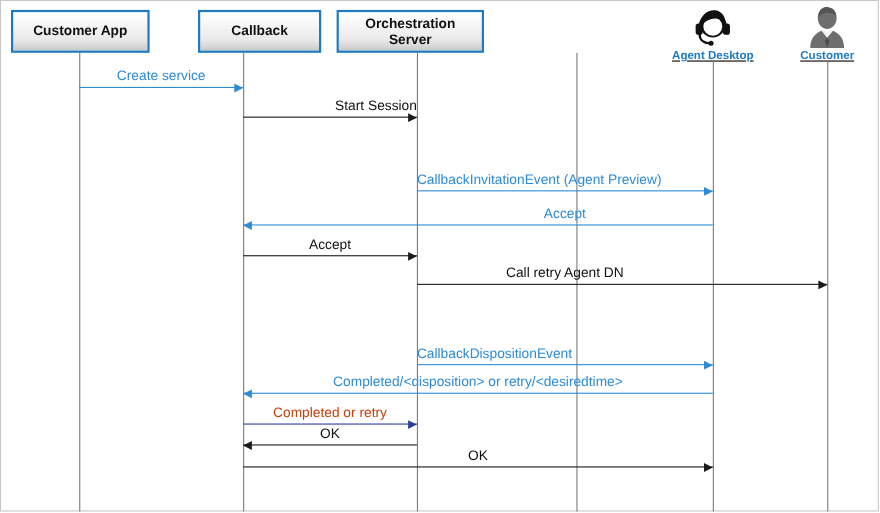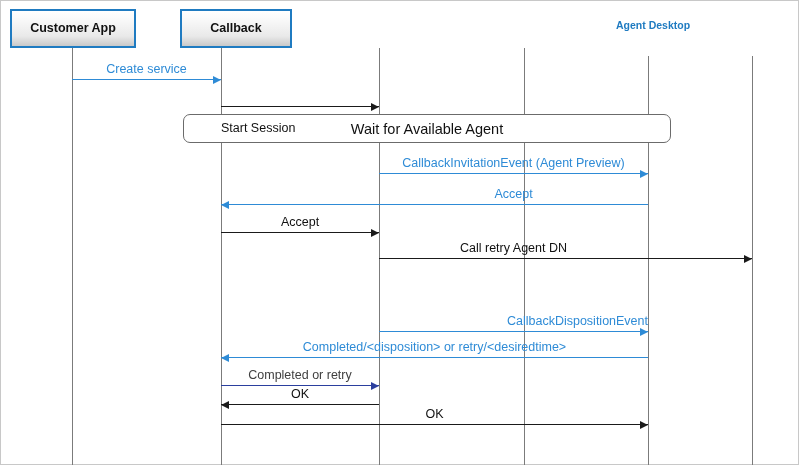--- a/index.html
+++ b/index.html
@@ -16,21 +16,21 @@
     position:absolute;box-sizing:border-box;
     border:2px solid #1F7BC1;
     background:linear-gradient(to bottom,#ffffff 0%,#fbfbfb 18%,#e9e9e9 72%,#c9c9c9 100%);
     display:flex;align-items:center;justify-content:center;text-align:center;
     font-weight:bold;font-size:12.5px;color:#111111;line-height:1.18;
   }
   .phead span{display:block;}
   .spell{ text-decoration: underline wavy #e03030; text-decoration-skip-ink:none; }
 
   
-  .iconactor{position:absolute;display:flex;flex-direction:row;align-items:center;}
+  .iconactor{position:absolute;display:flex;flex-direction:column;align-items:center;text-decoration:underline;}
   .iconactor .lbl{font-size:10.5px;font-weight:bold;color:#1F7BC1;margin-top:1px;white-space:nowrap;}
 
   
   .lifeline{position:absolute;width:1px;background:#7b7b7b;}
 
   
   .waitbox{
     position:absolute;box-sizing:border-box;
     border:1px solid #6b6b6b;border-radius:7px;background:#ffffff;
     display:flex;align-items:center;justify-content:center;
@@ -41,41 +41,45 @@
   .msg{position:absolute;}
   .msg .line{position:absolute;height:1px;left:0;top:0;}
   .msg .head{position:absolute;width:0;height:0;top:-3.5px;
      border-top:4px solid transparent;border-bottom:4px solid transparent;}
   .msg .lbl{position:absolute;white-space:nowrap;font-size:12.5px;top:-17px;}
   .msg.black .line{background:#1a1a1a;}
   .msg.black .lbl{color:#111111;}
   .msg.blue .line{background:#2E8BD6;}
   .msg.blue .lbl{color:#2E8BD6;}
   .msg.navy .line{background:#2b3f9e;}
-  .msg.navy .lbl{color:#404040;}
+  .msg.navy .lbl{color:#c2410c;}
   .msg.black .head.r{border-left:8px solid #1a1a1a;}
   .msg.black .head.l{border-right:8px solid #1a1a1a;}
   .msg.blue  .head.r{border-left:8px solid #2E8BD6;}
   .msg.blue  .head.l{border-right:8px solid #2E8BD6;}
   .msg.navy  .head.r{border-left:8px solid #2b3f9e;}
 </style>
 </head>
 <body>
 
 <div id="diagram">
   <div class="canvas-border"></div>
 
   <div class="phead" style="left:10px;top:9px;width:126px;height:39px;">
     <span>Customer App</span>
   </div>
 
   <div class="phead" style="left:180px;top:9px;width:112px;height:39px;">
     <span>Callback</span>
   </div>
 
+  <div class="phead" style="left:306px;top:9px;width:134px;height:39px;flex-direction:column;">
+    <span>Orchestration</span>
+    <span>Server</span>
+  </div>
 
 
   <div class="iconactor" style="left:616px;top:4px;width:64px;">
     <svg width="40" height="40" viewBox="0 0 40 40">
 
       <circle cx="20" cy="18.5" r="11.5" fill="#111111"></circle>
       <circle cx="20" cy="20" r="8.6" fill="#ffffff"></circle>
 
       <path d="M8.8 17.2 C9.6 7.6 17.4 4.4 22.6 5.4 C27.8 6.4 31.4 10.6 31.2 16.4 C27.6 13.2 22.6 12 18.2 13.6 C14.6 14.9 12.1 16.2 10.9 18.6 Z" fill="#111111"></path>
 
@@ -83,49 +87,60 @@
 
       <rect x="4.4" y="17.4" width="6.4" height="10.2" rx="2.6" fill="#111111"></rect>
       <rect x="29.2" y="17.4" width="6.4" height="10.2" rx="2.6" fill="#111111"></rect>
 
       <path d="M8.0 27.0 C8.0 33.4 13.2 35.4 17.4 35.4" stroke="#111111" stroke-width="2.1" fill="none" stroke-linecap="round"></path>
       <circle cx="18.4" cy="35.4" r="2.3" fill="#111111"></circle>
     </svg>
     <span class="lbl">Agent Desktop</span>
   </div>
 
+  <div class="iconactor" style="left:724px;top:4px;width:56px;">
+    <svg width="38" height="40" viewBox="0 0 38 40">
+
+      <path d="M19 3.4 c-5.5 0-8.6 3.6-8.6 9.0 0 5.6 3.9 9.9 8.6 9.9 s8.6-4.3 8.6-9.9 c0-5.4-3.1-9.0-8.6-9.0 z" fill="#6e6e6e"></path>
+      <path d="M11.2 8.2 C12.6 3.4 17.0 2.0 20.2 2.6 C24.4 3.3 27.0 6.2 27.2 10.6 C24.2 7.8 20.0 7.0 16.6 8.0 C14.4 8.6 12.4 9.4 11.2 11.0 Z" fill="#545454"></path>
+
+      <path d="M3.6 39.6 C3.6 30.0 9.4 25.6 13.9 24.0 L19 30.0 L24.1 24.0 C28.6 25.6 34.4 30.0 34.4 39.6 Z" fill="#6e6e6e"></path>
+
+      <path d="M13.9 24.0 L19 30.0 L24.1 24.0 L21.8 22.5 L19 25.6 L16.2 22.5 Z" fill="#f2f2f2"></path>
+
+      <path d="M19 30.4 L17.1 33.0 L19 39.6 L20.9 33.0 Z" fill="#4a4a4a"></path>
+    </svg>
+    <span class="lbl">Customer</span>
+  </div>
 
   <div class="lifeline" style="left:72px;top:48px;height:417px;"></div>
   <div class="lifeline" style="left:221px;top:48px;height:417px;"></div>
   <div class="lifeline" style="left:379px;top:48px;height:417px;"></div>
   <div class="lifeline" style="left:524px;top:48px;height:417px;"></div>
   <div class="lifeline" style="left:648px;top:56px;height:409px;"></div>
   <div class="lifeline" style="left:752px;top:56px;height:409px;"></div>
 
-  <div class="waitbox" style="left:183px;top:114px;width:488px;height:29px;">
-    <span>Wait for Available Agent</span>
-  </div>
 
 
   <div class="msg blue" style="left:72px;top:79px;width:149px;">
     <div class="line" style="width:149px;"></div>
     <div class="head r" style="left:141px;"></div>
     <div class="lbl" style="left:0;width:149px;text-align:center;">Create service</div>
   </div>
 
   <div class="msg black" style="left:221px;top:106px;width:158px;">
     <div class="line" style="width:158px;"></div>
     <div class="head r" style="left:150px;"></div>
-    <div class="lbl" style="left:0;width:158px;text-align:left;margin-top:32px;">Start Session</div>
+    <div class="lbl" style="left:0;width:158px;text-align:right;">Start Session</div>
   </div>
 
   <div class="msg blue" style="left:379px;top:173px;width:269px;">
     <div class="line" style="width:269px;"></div>
     <div class="head r" style="left:261px;"></div>
-    <div class="lbl" style="left:0;width:269px;text-align:center;">CallbackInvitationEvent (Agent Preview)</div>
+    <div class="lbl" style="left:0;width:269px;">CallbackInvitationEvent (Agent Preview)</div>
   </div>
 
   <div class="msg blue" style="left:221px;top:204px;width:427px;">
     <div class="line" style="width:427px;"></div>
     <div class="head l" style="left:0;"></div>
     <div class="lbl" style="left:158px;width:269px;text-align:center;">Accept</div>
   </div>
 
   <div class="msg black" style="left:221px;top:232px;width:158px;">
     <div class="line" style="width:158px;"></div>
@@ -135,21 +150,21 @@
 
   <div class="msg black" style="left:379px;top:258px;width:373px;">
     <div class="line" style="width:373px;"></div>
     <div class="head r" style="left:365px;"></div>
     <div class="lbl" style="left:0;width:269px;text-align:center;">Call retry Agent DN</div>
   </div>
 
   <div class="msg blue" style="left:379px;top:331px;width:269px;">
     <div class="line" style="width:269px;"></div>
     <div class="head r" style="left:261px;"></div>
-    <div class="lbl" style="left:0;width:269px;text-align:right;">CallbackDispositionEvent</div>
+    <div class="lbl" style="left:0;width:269px;text-align:left;">CallbackDispositionEvent</div>
   </div>
 
   <div class="msg blue" style="left:221px;top:357px;width:427px;">
     <div class="line" style="width:427px;"></div>
     <div class="head l" style="left:0;"></div>
     <div class="lbl" style="left:0;width:427px;text-align:center;">Completed/&lt;disposition&gt; or retry/&lt;desiredtime&gt;</div>
   </div>
 
   <div class="msg navy" style="left:221px;top:385px;width:158px;">
     <div class="line" style="width:158px;"></div>

